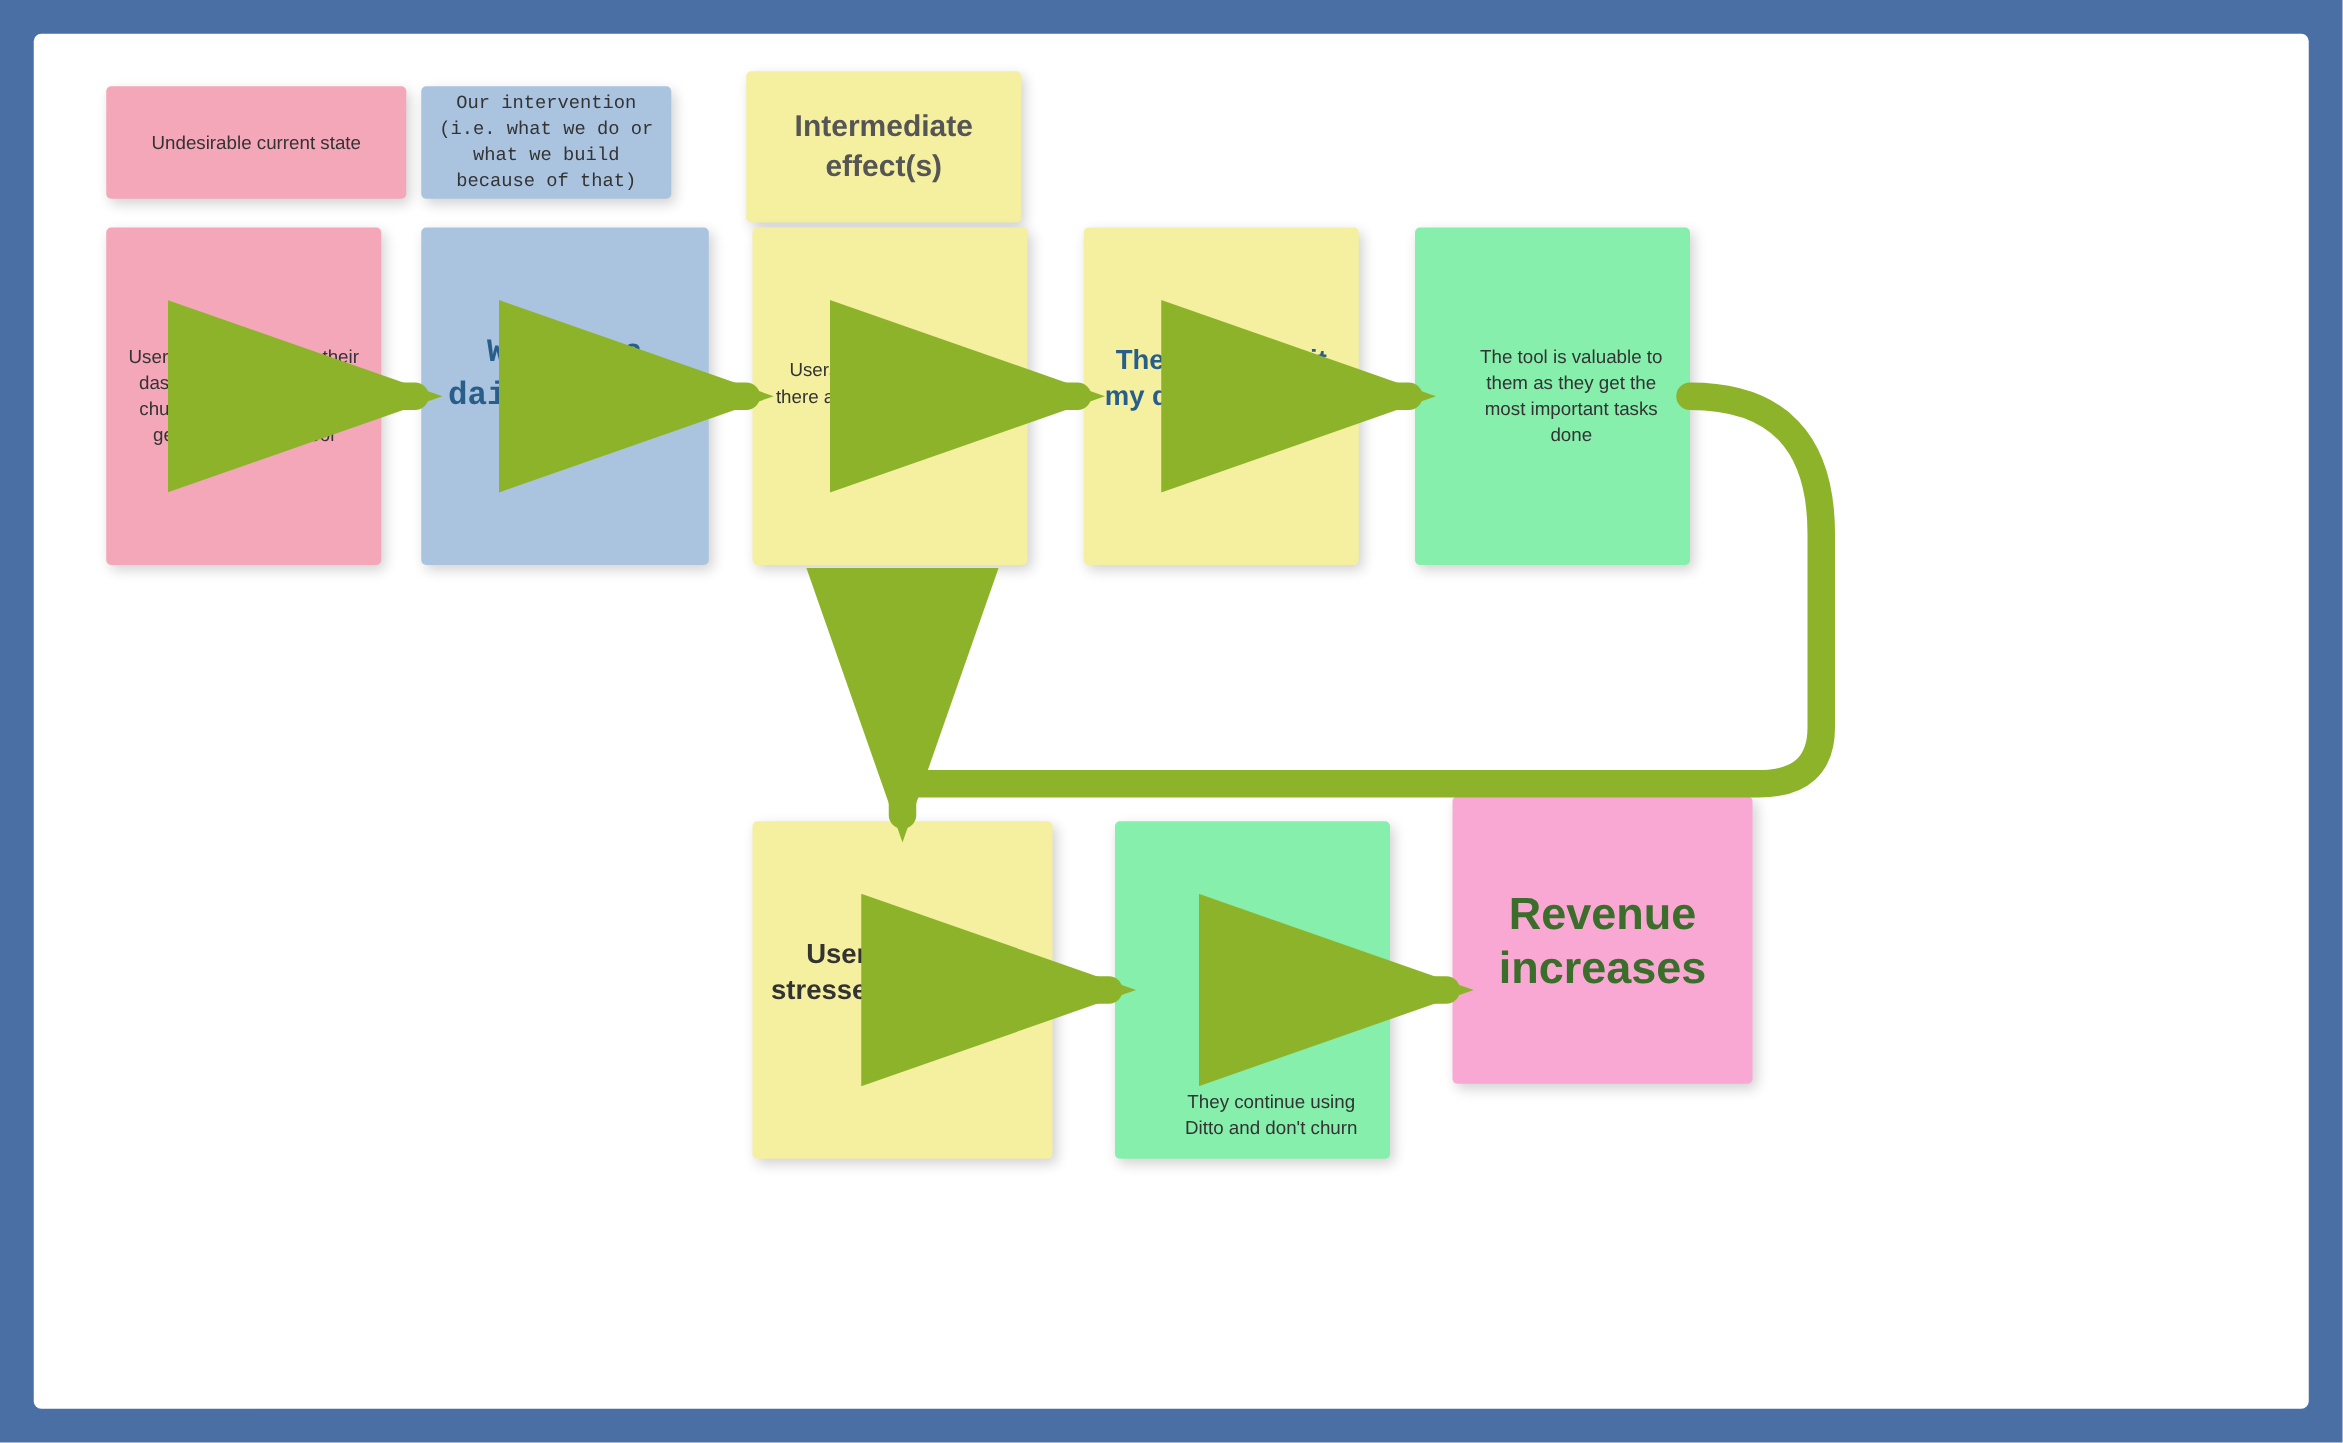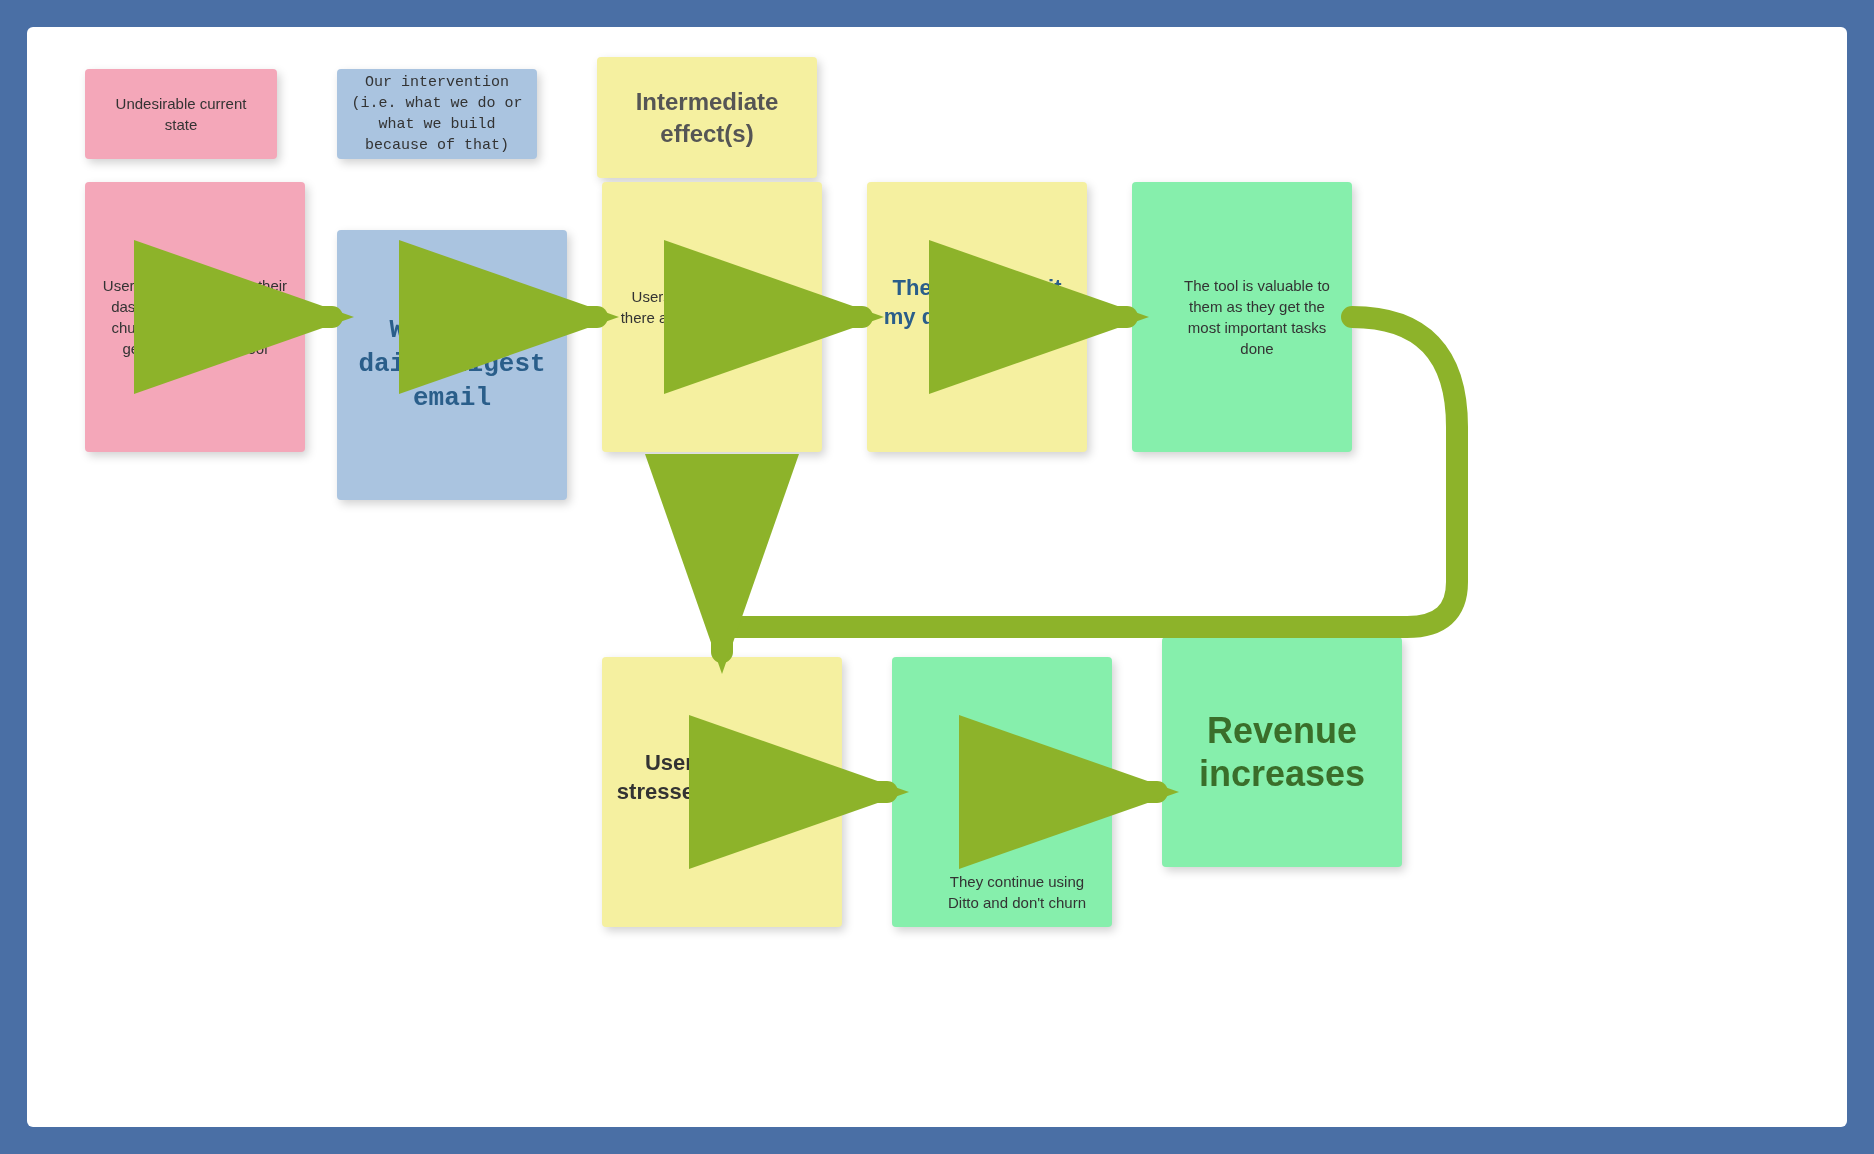--- a/index.html
+++ b/index.html
@@ -58,50 +58,50 @@
       font-weight: 600;
       line-height: 1.3;
       color: #555;
     }
 
     
     .pink { background: #f4a7b9; }
     .blue { background: #aac4e0; font-family: Liberation Mono, monospace; }
     .yellow { background: #f5f0a0; }
     .light-yellow { background: #86efac; padding-left: 44px; }
-    .green { background: #86efac; }
+    .green { background: #f9a8d4; }
 
     
     svg.arrow-svg {
       position: absolute;
       overflow: visible;
     }
   </style>
 </head>
 <body>
 
 <div class="canvas">
 
-  <div class="note pink" style="left:58px; top:42px; width:192px; height:90px;">
+  <div class="note pink" style="left:58px; top:42px; width:240px; height:90px;">
     <span class="note-text">Undesirable current state</span>
   </div>
 
   <div class="note blue" style="left:310px; top:42px; width:200px; height:90px;">
     <span class="note-text">Our intervention (i.e. what we do or what we build because of that)</span>
   </div>
 
   <div class="note yellow" style="left:570px; top:30px; width:220px; height:121px;">
     <span class="note-text-header">Intermediate effect(s)</span>
   </div>
 
   <div class="note pink" style="left:58px; top:155px; width:220px; height:270px;">
     <span class="note-text">Users forget to log into their dashboard and ultimately churn because they don't get most from the tool</span>
   </div>
 
-  <div class="note blue" style="left:310px; top:155px; width:230px; height:270px;margin-top:48px;">
+  <div class="note blue" style="left:310px; top:155px; width:230px; height:270px;">
     <span class="note-text-large">We add a daily digest email</span>
   </div>
 
   <div class="note yellow" style="left:575px; top:155px; width:220px; height:270px;">
     <span class="note-text">Users are reminded that there are important tasks to do in Ditto</span>
   </div>
 
   <div class="note yellow" style="left:840px; top:155px; width:220px; height:270px;">
     <span class="note-text-large" style="font-size:22px;">They click "Visit my dashboard" in the email</span>
   </div>

